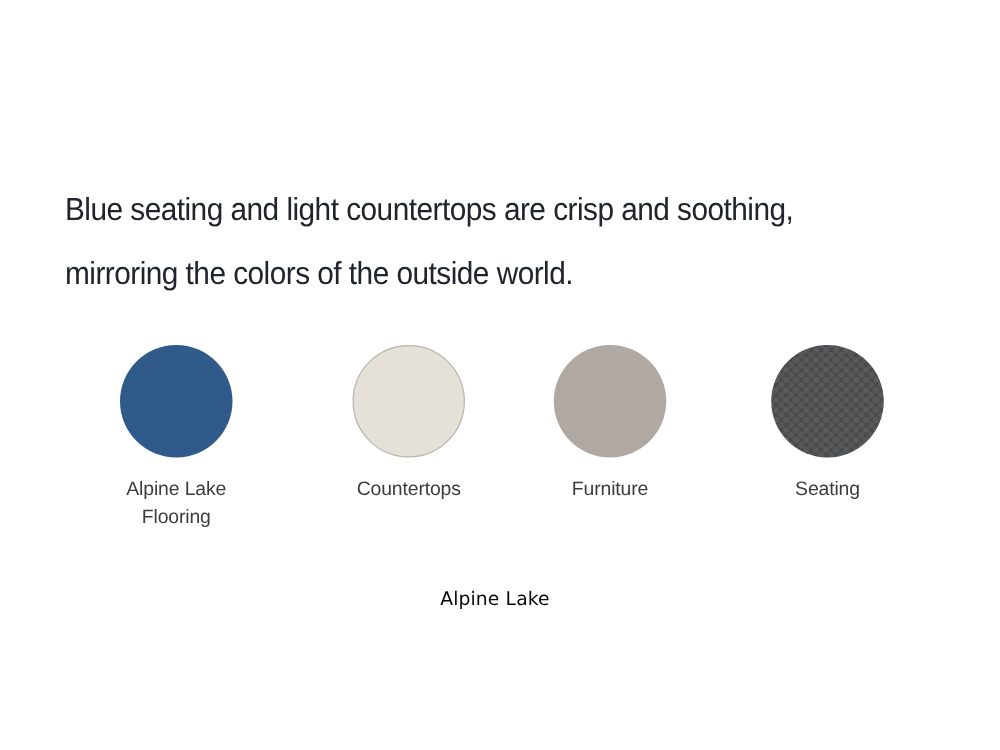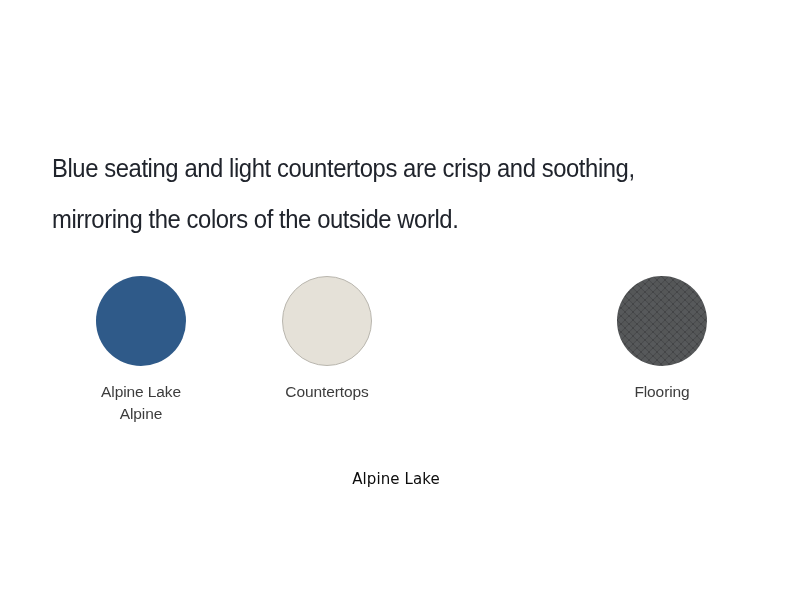--- a/index.html
+++ b/index.html
@@ -127,40 +127,48 @@
   </div>
 
   <div id="swatch-row">
 
     <div class="swatch-group" style="left: 141px;">
       <div class="swatch-circle" style="background: rgb(47, 90, 137);">
         
       </div>
       <div class="swatch-label">
         <div>Alpine Lake</div>
-        <div>Alpine</div>
+        <div>Flooring</div>
       </div>
     </div>
 
     <div class="swatch-group" style="left: 327px;">
       <div class="swatch-circle has-border" style="background: rgb(229, 225, 216); border: 1px solid rgb(185, 182, 174);">
         
       </div>
       <div class="swatch-label">
         <div>Countertops</div>
       </div>
     </div>
 
+    <div class="swatch-group" style="left: 488px;">
+      <div class="swatch-circle" style="background: rgb(176, 168, 162);">
+        
+      </div>
+      <div class="swatch-label">
+        <div>Furniture</div>
+      </div>
+    </div>
 
     <div class="swatch-group" style="left: 662px;">
       <div class="swatch-circle" style="background: rgb(74, 76, 78);">
         <div class="swatch-texture" style="display: block;"></div>
       </div>
       <div class="swatch-label">
-        <div>Flooring</div>
+        <div>Seating</div>
       </div>
     </div>
 
   </div>
 
   <div id="caption">Alpine Lake</div>
 
 </div>
 
 </body></html>

